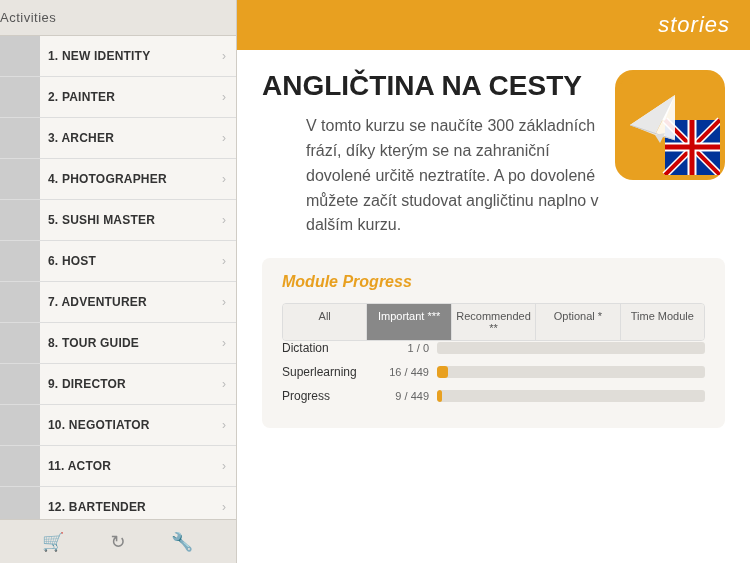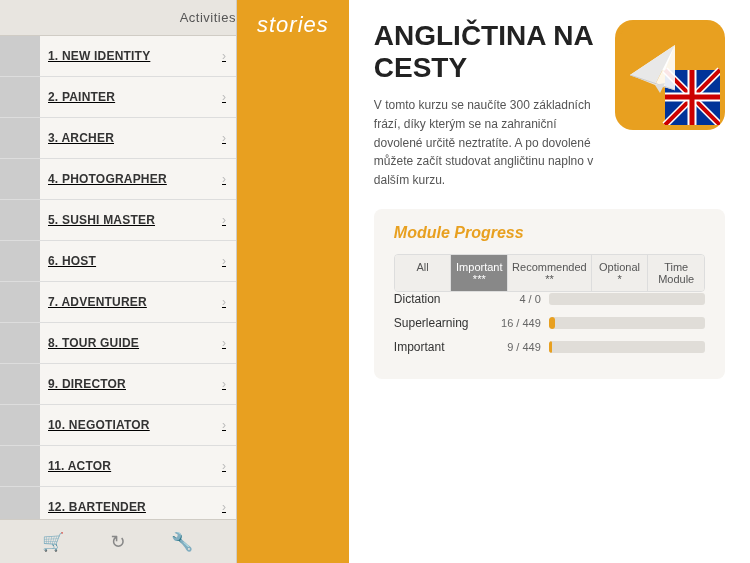--- a/index.html
+++ b/index.html
@@ -9,32 +9,31 @@
     #sidebar {
       width: 237px;
       height: 563px;
       background: #f0eeeb;
       display: flex;
       flex-direction: column;
       border-right: 1px solid #d0ccc5;
     }
     #sidebar-header {
       background: #e8e5e0;
-      text-align: right;
+      text-align: left;
       padding: 10px 0;
       font-size: 13px;
       color: #555;
       font-weight: 500;
       border-bottom: 1px solid #d0ccc5;
       letter-spacing: 0.5px;
     }
     #sidebar-list {
       flex: 1;
       overflow-y: auto;
-      text-decoration: underline;
     }
     .sidebar-item {
       display: flex;
       align-items: center;
       border-bottom: 1px solid #ddd;
       cursor: pointer;
       background: #f7f5f2;
     }
     .sidebar-item .thumb {
       width: 40px;
@@ -82,21 +81,21 @@
       font-size: 18px;
       color: #888;
       cursor: pointer;
     }
 
     
     #main {
       flex: 1;
       height: 563px;
       display: flex;
-      flex-direction: row;
+      flex-direction: column;
       background: #fff;
     }
     #main-header {
       background: #e8a020;
       padding: 12px 20px;
       text-align: right;
     }
     #main-header .header-title {
       font-size: 22px;
       color: #fff;
@@ -118,23 +117,24 @@
       flex: 1;
     }
     #app-title {
       font-size: 28px;
       font-weight: 900;
       color: #222;
       line-height: 1.15;
       margin-bottom: 12px;
     }
     #app-desc {
-      font-size: 12px;
+      font-size: 16px;
       color: #555;
       line-height: 1.55;
+      margin-left: 44px;
     }
     #app-icon {
       width: 110px;
       height: 110px;
       flex-shrink: 0;
       border-radius: 18px;
       background: #e8a020;
       overflow: hidden;
       position: relative;
       display: flex;
@@ -318,34 +318,34 @@
       <div id="tabs-row">
           <div class="progress-tab">All</div>
           <div class="progress-tab active">Important ***</div>
           <div class="progress-tab">Recommended **</div>
           <div class="progress-tab">Optional *</div>
           <div class="progress-tab">Time Module</div>
         </div>
       <div id="progress-rows">
           <div class="progress-row">
       <span class="progress-label">Dictation</span>
-      <span class="progress-value">4 / 0</span>
+      <span class="progress-value">1 / 0</span>
       <div class="progress-bar-bg">
         <div class="progress-bar-fill" style="width:0%"></div>
       </div>
     </div>
           <div class="progress-row">
       <span class="progress-label">Superlearning</span>
       <span class="progress-value">16 / 449</span>
       <div class="progress-bar-bg">
         <div class="progress-bar-fill" style="width:4%"></div>
       </div>
     </div>
           <div class="progress-row">
-      <span class="progress-label">Important</span>
+      <span class="progress-label">Progress</span>
       <span class="progress-value">9 / 449</span>
       <div class="progress-bar-bg">
         <div class="progress-bar-fill" style="width:2%"></div>
       </div>
     </div>
         </div>
     </div>
   </div>
 </div>
 

